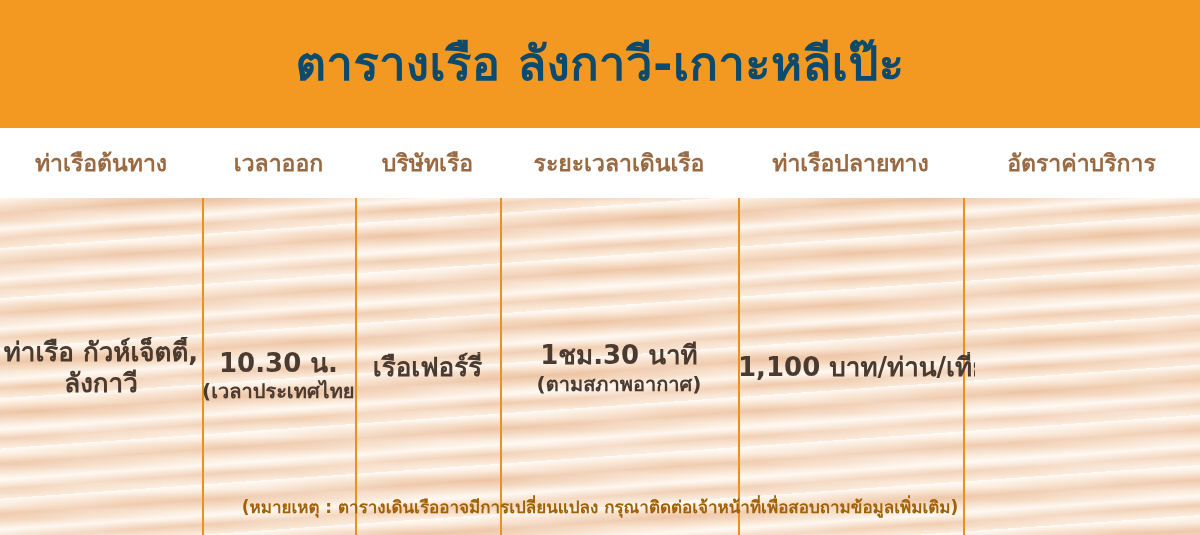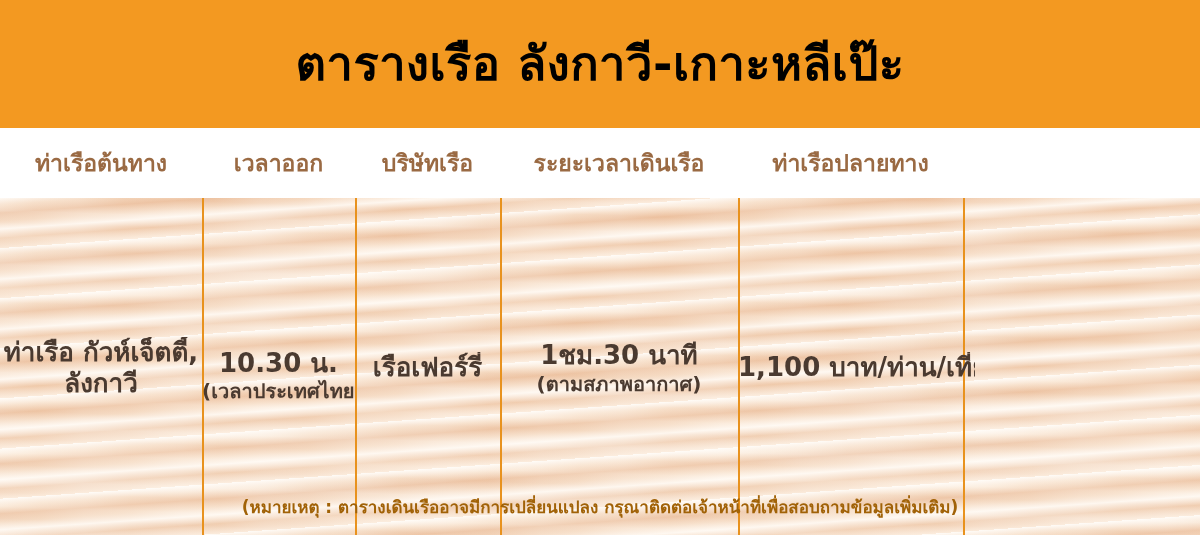--- a/index.html
+++ b/index.html
@@ -28,21 +28,21 @@
     left: 0;
     top: 0;
     width: 1200px;
     height: 128px;
     background: #f39921;
     display: flex;
     align-items: center;
     justify-content: center;
   }
   .title-text {
-    color: #000000;
+    color: #0c4a6e;
     font-size: 47px;
     font-weight: bold;
     letter-spacing: 0.5px;
     line-height: 1.1;
     white-space: nowrap;
     text-align: center;
   }
 
   
   .head-row {
@@ -176,20 +176,21 @@
   <div class="title-band">
     <div class="title-text">ตารางเรือ ลังกาวี-เกาะหลีเป๊ะ</div>
   </div>
 
   <div class="head-row">
     <div class="head-cell" style="width:202px;">ท่าเรือต้นทาง</div>
     <div class="head-cell" style="width:153px;">เวลาออก</div>
     <div class="head-cell" style="width:145px;">บริษัทเรือ</div>
     <div class="head-cell" style="width:238px;">ระยะเวลาเดินเรือ</div>
     <div class="head-cell" style="width:225px;">ท่าเรือปลายทาง</div>
+    <div class="head-cell" style="width:237px;">อัตราค่าบริการ</div>
   </div>
 
   <div class="body-area">
 
     <div class="texture"></div>
 
     <div class="divider" style="left:202px;"></div>
     <div class="divider" style="left:355px;"></div>
     <div class="divider" style="left:500px;"></div>
     <div class="divider" style="left:738px;"></div>

